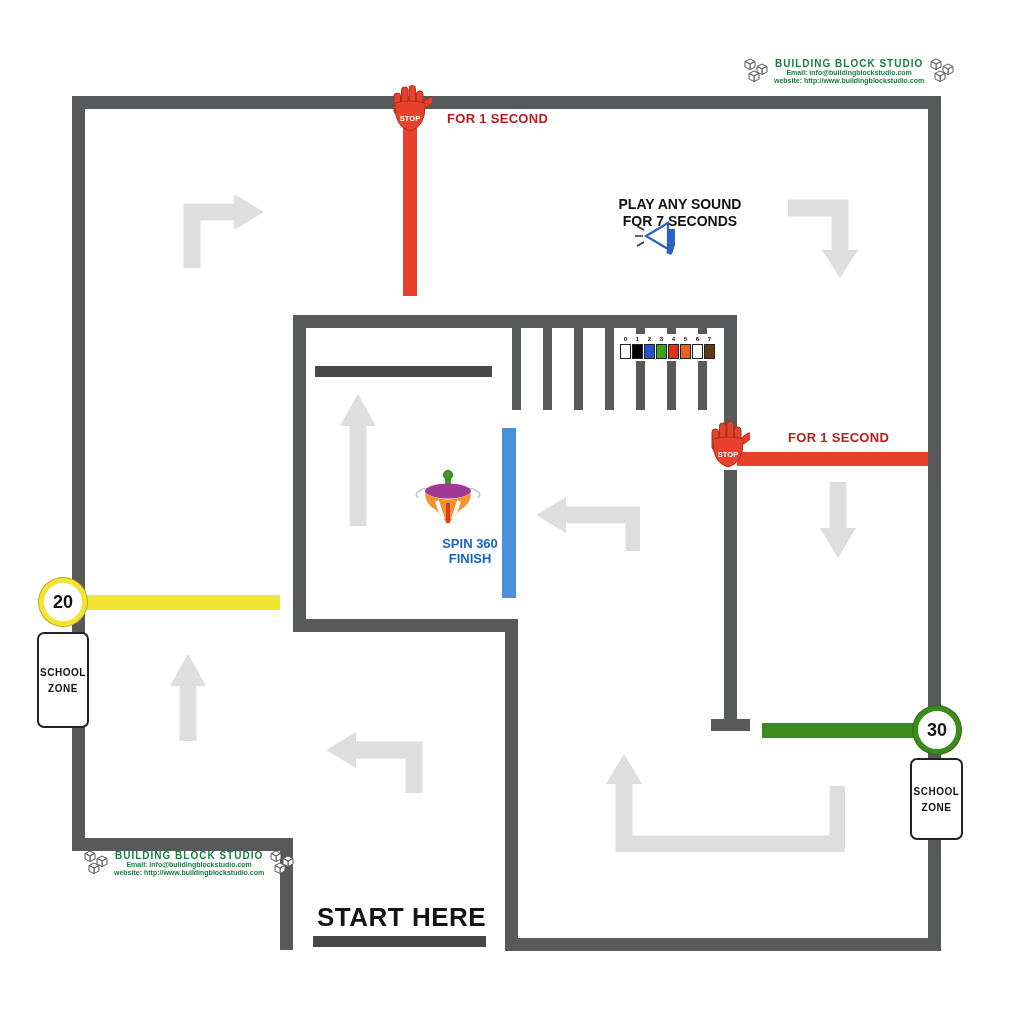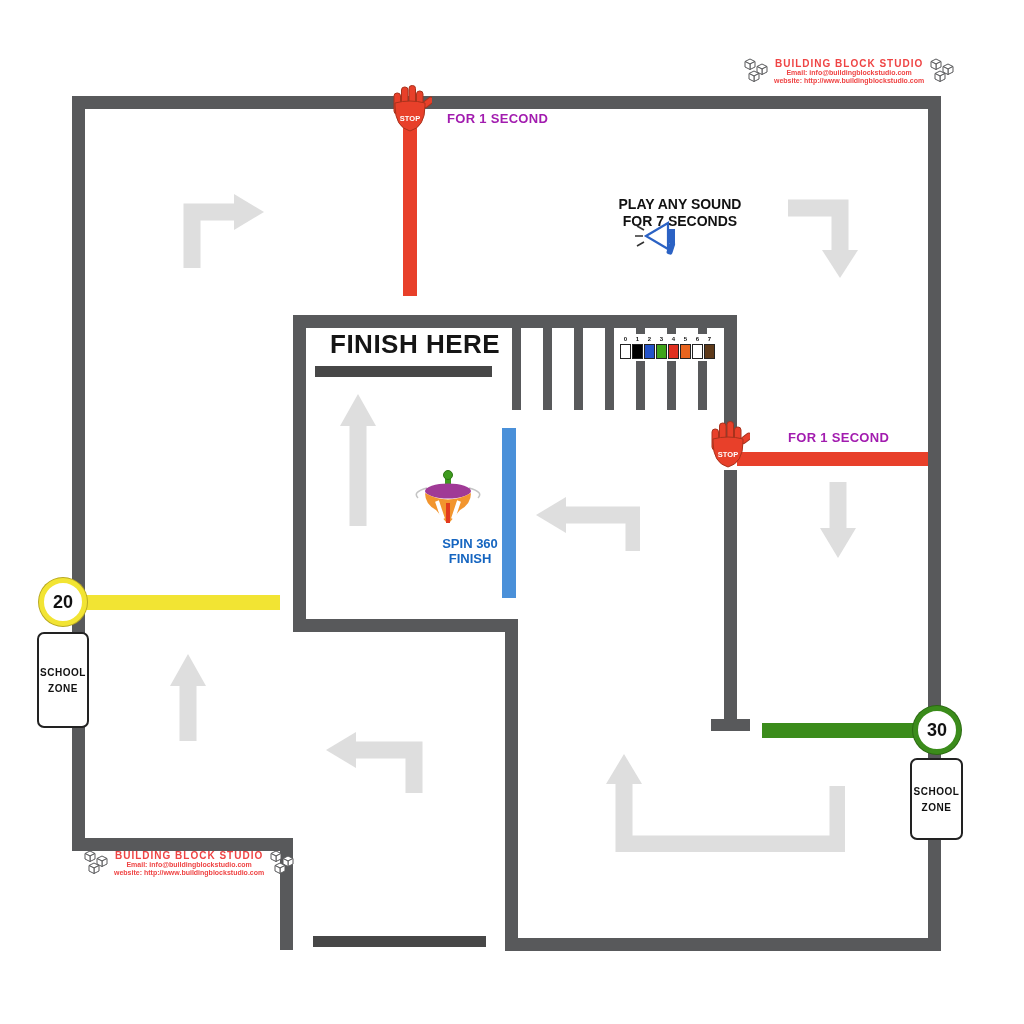--- a/index.html
+++ b/index.html
@@ -10,31 +10,31 @@
   .track{position:absolute;background:var(--track);}
   .crosswalk{position:absolute;background:var(--track);width:9px;height:82px;top:328px;}
   .bar-red{position:absolute;background:var(--stop_red);}
   .bar-yellow{position:absolute;background:var(--speed_yellow);}
   .bar-green{position:absolute;background:var(--speed_green);}
   .bar-blue{position:absolute;background:var(--spin_blue);}
   .arrow-line{stroke:var(--arrow);stroke-width:17;fill:none;stroke-linejoin:miter;stroke-linecap:butt;}
   .arrow-head{fill:var(--arrow);}
   .big-label{position:absolute;font-weight:bold;font-size:26px;letter-spacing:.5px;color:#151515;white-space:nowrap;}
   .big-underline{position:absolute;background:#474747;}
-  .small-label{position:absolute;font-weight:bold;font-size:13px;letter-spacing:.3px;color:#a21caf;white-space:nowrap;}
+  .small-label{position:absolute;font-weight:bold;font-size:13px;letter-spacing:.3px;color:#b91c1c;white-space:nowrap;}
   .sound-text{position:absolute;width:170px;text-align:center;font-weight:bold;font-size:14px;line-height:17px;}
   .spin-text{position:absolute;width:100px;text-align:center;font-weight:bold;font-size:13px;line-height:15px;color:var(--spin_text);}
   .badge{position:absolute;width:38px;height:38px;border-radius:50%;background:#fff;
     display:flex;align-items:center;justify-content:center;font-weight:bold;font-size:18px;color:#111;z-index:6;}
   .badge-50{border:5px solid var(--speed_yellow);box-shadow:0 0 0 1px #b8a820;}
   .badge-30{border:5px solid var(--speed_green);box-shadow:0 0 0 1px #2b6a12;}
   .zone-sign{position:absolute;background:#fff;border:2.5px solid #222;border-radius:7px;z-index:5;
     display:flex;flex-direction:column;align-items:center;justify-content:center;gap:5px;
     font-weight:bold;font-size:10px;letter-spacing:.5px;color:#111;}
-  .logo{position:absolute;display:grid;grid-template-columns:28px 1fr 28px;align-items:center;column-gap:4px;color:#ef4444;}
+  .logo{position:absolute;display:grid;grid-template-columns:28px 1fr 28px;align-items:center;column-gap:4px;color:#15803d;}
   .logo-mid{text-align:center;}
   .logo-title{font-weight:bold;font-size:10px;letter-spacing:1px;white-space:nowrap;}
   .logo-line{font-weight:bold;font-size:7px;line-height:8px;white-space:nowrap;}
   .strip{position:absolute;left:618px;top:334px;display:flex;gap:1px;background:#fff;padding:2px;z-index:4;}
   .strip-cell{display:flex;flex-direction:column;gap:1px;}
   .strip-num{font-size:6px;line-height:7px;text-align:center;font-weight:bold;}
   .strip-sq{width:11px;height:15px;border:1px solid #222;box-sizing:border-box;}
   .strip-sq.crossed{background-image:linear-gradient(to top right,transparent 44%,#000 44%,#000 56%,transparent 56%);}
   .hand{position:absolute;z-index:7;}
   .icon-abs{position:absolute;}
@@ -135,23 +135,23 @@
     <div>PLAY ANY SOUND</div>
     <div>FOR 7 SECONDS</div>
   </div>
   <svg class="icon-abs" style="left:634px;top:216px;" width="54" height="40" viewBox="0 0 54 40">
     <path d="M3 10 L10 14 M1 20 L9 20 M3 30 L10 26" stroke="#333" stroke-width="1.6" fill="none"></path>
     <path d="M12 20 L34 7 L34 33 Z" fill="#ffffff" stroke="#2b62c4" stroke-width="2.2"></path>
     <rect x="34" y="13" width="7" height="14" fill="#2b62c4"></rect>
     <rect x="36" y="25" width="6" height="13" rx="2" fill="#2b62c4" transform="rotate(18 36 25)"></rect>
   </svg>
 
-  <div class="big-label" style="left:330px;top:329px;">FINISH HERE</div>
   <div class="big-underline" style="left:315px;top:366px;width:177px;height:11px;"></div>
 
+  <div class="big-label" style="left:317px;top:902px;">START HERE</div>
   <div class="big-underline" style="left:313px;top:936px;width:173px;height:11px;"></div>
 
   <svg class="icon-abs" style="left:415px;top:468px;" width="66" height="62" viewBox="0 0 66 62">
     <path d="M3 30 Q-3 24 12 20" stroke="#c4c4c4" stroke-width="1.5" fill="none"></path>
     <path d="M63 30 Q69 24 54 20" stroke="#c4c4c4" stroke-width="1.5" fill="none"></path>
     <rect x="30" y="8" width="6" height="10" fill="#3e9b1e"></rect>
     <circle cx="33" cy="7" r="4.5" fill="#3e9b1e" stroke="#2d7414" stroke-width="1"></circle>
     <ellipse cx="33" cy="23" rx="23" ry="7.5" fill="#a03a96"></ellipse>
     <path d="M10 25 Q33 38 56 25 Q56 36 45 42 L35 54 Q33 56 31 54 L21 42 Q10 36 10 25 Z" fill="#f2952e"></path>
     <path d="M22 33 L28 51" stroke="#ffffff" stroke-width="4"></path>

